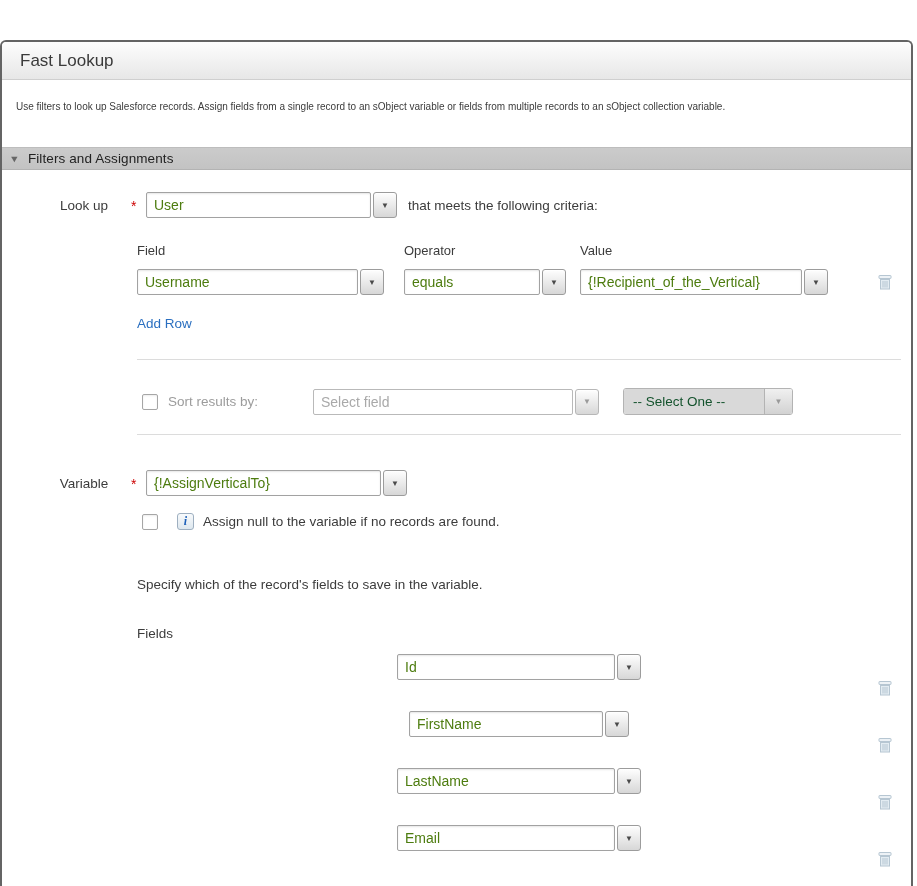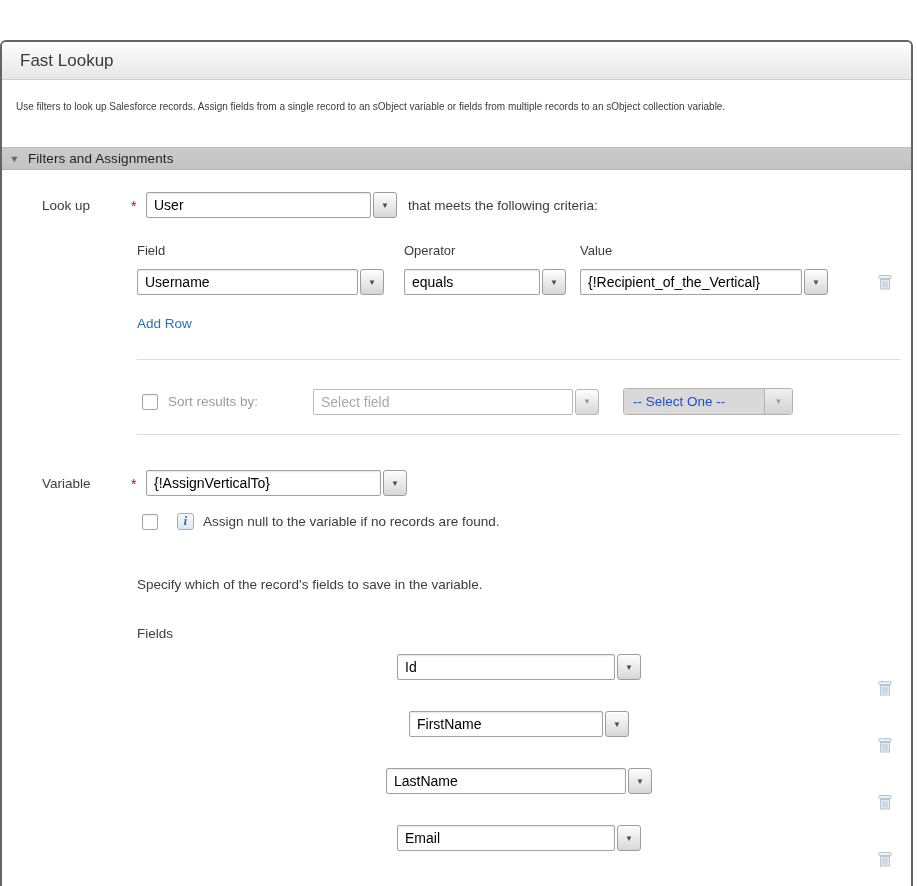--- a/index.html
+++ b/index.html
@@ -46,31 +46,31 @@
     align-items: center;
     padding-left: 8px;
     font-size: 13.5px;
     color: #222;
     cursor: pointer;
   }
   .twisty { font-size: 9px; color: #666; margin-right: 9px; transform: scaleX(1.2); }
   .section-header .hdr-label { letter-spacing: 0.1px; }
 
   .lv-row { display: flex; align-items: center; margin-left: 40px; }
-  .lv-label { width: 84px; text-align: left; font-size: 13.5px; }
+  .lv-label { width: 84px; text-align: center; font-size: 13.5px; }
   .req { color: #cc0000; font-size: 14px; margin: 2px 6px 0 5px; width: 9px; }
 
   input.box {
     height: 26px;
     border: 1px solid #a2a2a2;
     border-radius: 2px;
     padding: 0 7px;
     font-size: 14px;
     font-family: "Liberation Sans", sans-serif;
-    color: #000000;
+    color: #4d7c0f;
     box-shadow: inset 0 1px 2px rgba(0,0,0,0.10);
     background: #fff;
   }
   input.box::placeholder { color: #a9a9a9; }
   .combo { display: flex; align-items: center; }
   .combo-btn {
     width: 24px; height: 26px; margin-left: 2px;
     border: 1px solid #9c9c9c; border-radius: 3px;
     background: linear-gradient(#fefefe, #d7d7d7);
     color: #4a4a4a; font-size: 8px;
@@ -102,21 +102,21 @@
     border: 1px solid #a6a6a6; border-radius: 2px;
     box-shadow: inset 0 1px 2px rgba(0,0,0,0.08);
     cursor: pointer; flex: none;
   }
   .sort-label { margin-left: 10px; width: 125px; font-size: 13.5px; color: #9c9c9c; }
   .select-one {
     display: flex; align-items: stretch; margin-left: 24px;
     border: 1px solid #b3b3b3; border-radius: 3px; overflow: hidden; height: 27px;
   }
   .sel-text {
-    width: 140px; background: #d9d9d9; color: #1d4ed8;
+    width: 140px; background: #d9d9d9; color: #14532d;
     font-size: 13.5px; line-height: 25px; padding-left: 9px;
   }
   .sel-btn {
     width: 28px; border-left: 1px solid #b3b3b3;
     background: linear-gradient(#f0f0f0, #d2d2d2);
     color: #999; font-size: 8px;
     display: flex; align-items: center; justify-content: center;
   }
 
   .variable-row { margin-top: 35px; }
@@ -271,21 +271,21 @@
         <rect x="3.5" y="5.5" width="9" height="9.5" fill="#e3ecf2" stroke="#b6c6d2"></rect>
         <line x1="6" y1="7" x2="6" y2="13.5" stroke="#b6c6d2"></line>
         <line x1="8" y1="7" x2="8" y2="13.5" stroke="#b6c6d2"></line>
         <line x1="10" y1="7" x2="10" y2="13.5" stroke="#b6c6d2"></line>
       </svg>
     </span>
   </div>
 
   <div class="field-row">
     <span class="combo">
-      <input class="box" style="width: 240px;" value="LastName">
+      <input class="box" style="width: 218px;" value="LastName">
       <span class="combo-btn">▼</span>
     </span>
     <span class="trash">
       <svg width="16" height="17" viewBox="0 0 16 17">
         <rect x="2" y="1.5" width="12" height="3" rx="0.5" fill="#edf2f6" stroke="#b6c6d2"></rect>
         <rect x="3.5" y="5.5" width="9" height="9.5" fill="#e3ecf2" stroke="#b6c6d2"></rect>
         <line x1="6" y1="7" x2="6" y2="13.5" stroke="#b6c6d2"></line>
         <line x1="8" y1="7" x2="8" y2="13.5" stroke="#b6c6d2"></line>
         <line x1="10" y1="7" x2="10" y2="13.5" stroke="#b6c6d2"></line>
       </svg>

